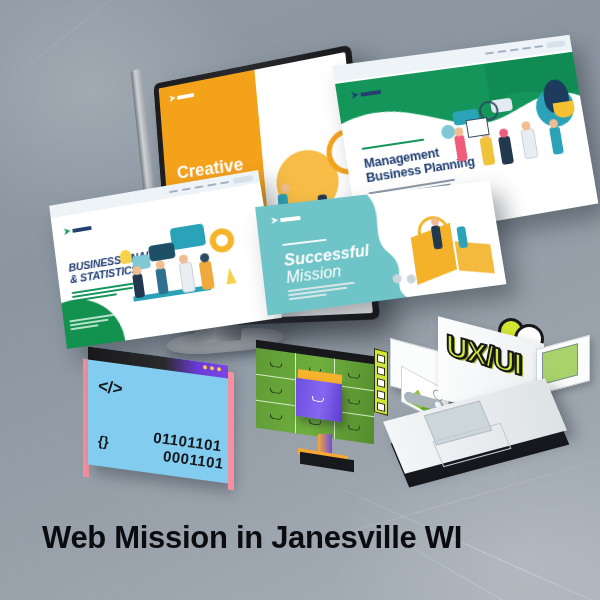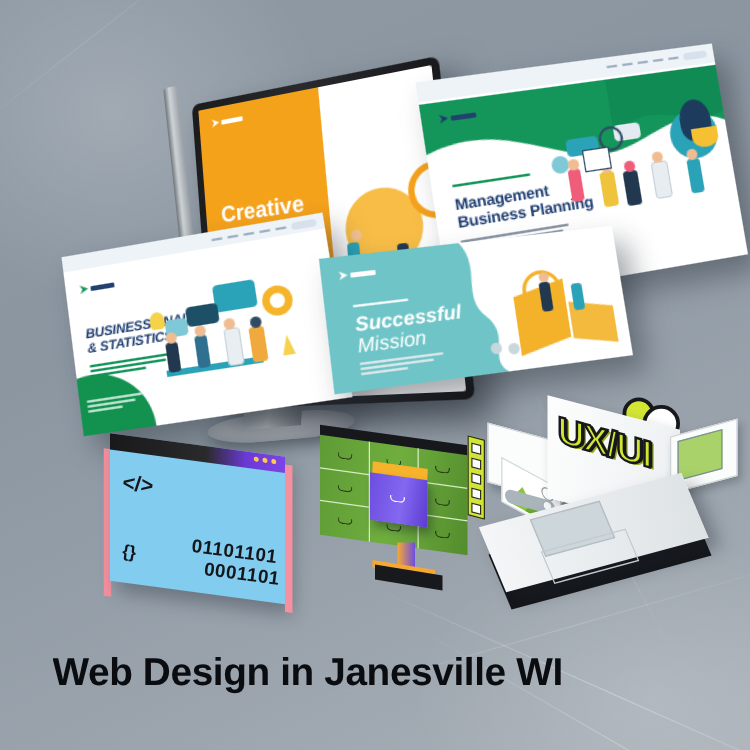--- a/index.html
+++ b/index.html
@@ -517,15 +517,15 @@
 
     <div class="panel right"></div>
     <div class="wire"></div>
 
     <div class="lap-shadow"></div>
     <div class="lap-base"></div>
     <div class="trackpad"></div>
     <div class="keyarea"></div>
   </div>
 
-  <div id="headline">Web Design in Janesville WI</div>
+  <div id="headline">Web Mission in Janesville WI</div>
 
 </div>
 
 </body></html>

